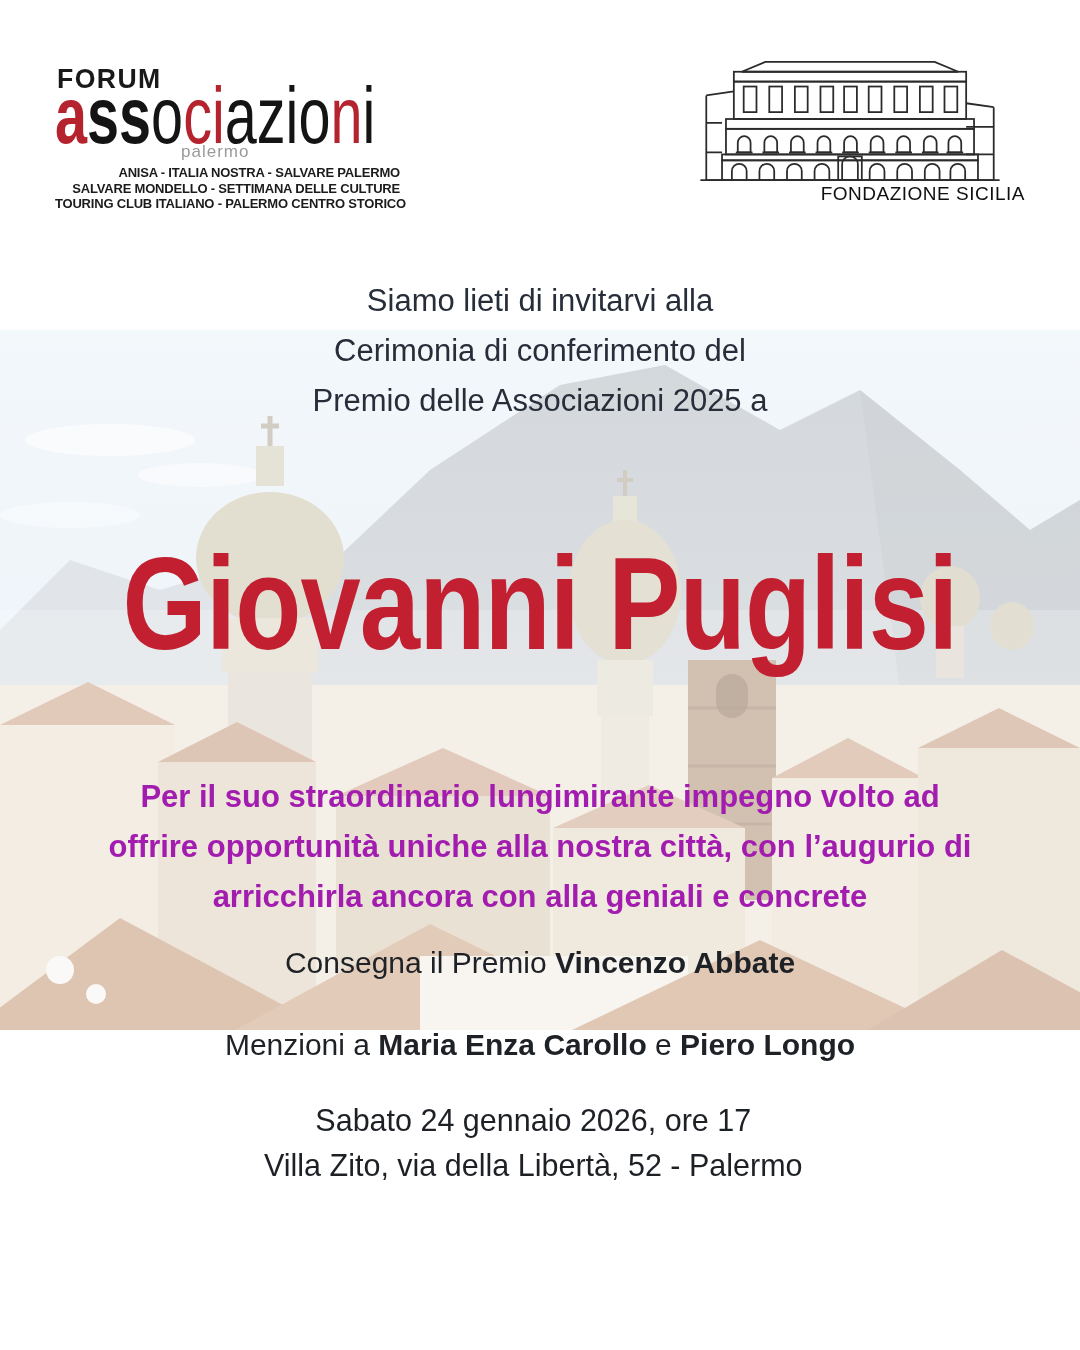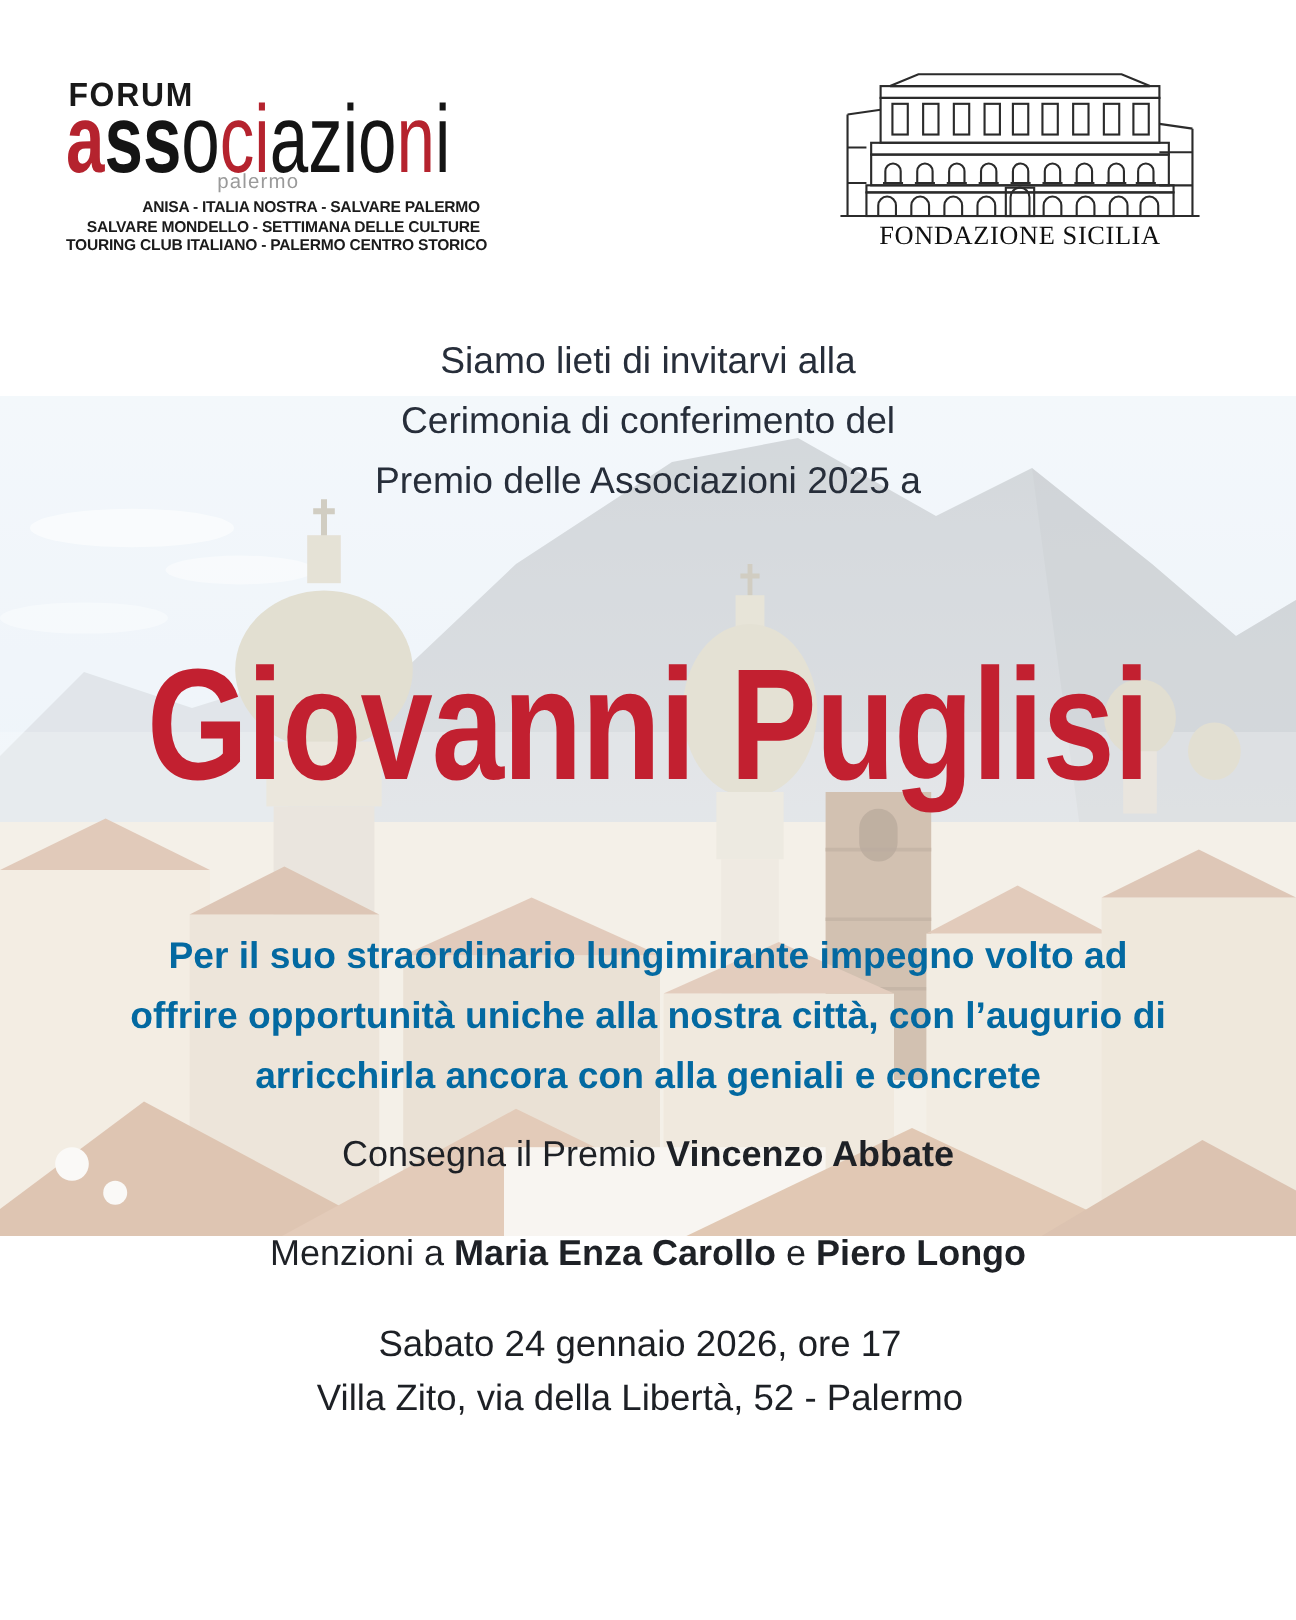--- a/index.html
+++ b/index.html
@@ -27,35 +27,35 @@
   }
   .member-lines{
     position:absolute;left:0;top:105px;width:100%;text-align:right;
     font-size:13px;font-weight:700;line-height:15.5px;color:#1b1b1b;
     letter-spacing:-0.2px;
   }
   .member-lines div{white-space:nowrap;}
   .fondazione-logo{position:absolute;left:675px;top:56px;width:350px;text-align:center;}
   .fondazione-building{display:block;margin:0 auto;}
   .fondazione-label{
-    font-family:Liberation Serif, serif;font-size:22px;color:#101010;
-    letter-spacing:0.5px;margin-top:2px;white-space:nowrap;line-height:1.1;
+    font-family:Liberation Sans, sans-serif;font-size:19px;color:#101010;
+    letter-spacing:0.5px;margin-top:2px;white-space:nowrap;line-height:1.1;text-align:right;
   }
   
   .photo{position:absolute;left:0;top:330px;width:1080px;height:700px;z-index:1;overflow:hidden;}
   .photo svg{display:block;width:100%;height:100%;}
   
   .txt{position:absolute;left:0;right:0;text-align:center;z-index:3;color:#1e2126;}
   .intro{top:276px;font-size:31px;line-height:50px;font-weight:500;color:#272e3a;}
   .honoree{
     top:538px;font-size:132px;font-weight:700;color:#c22030;line-height:1;
     white-space:nowrap;transform:scaleX(0.82);transform-origin:center top;
     letter-spacing:-1px;
   }
-  .citation{top:772px;font-size:31px;line-height:50px;font-weight:600;color:#0369a1;white-space:nowrap;}
+  .citation{top:772px;font-size:31px;line-height:50px;font-weight:600;color:#a21caf;white-space:nowrap;}
   .consegna{top:946px;font-size:30px;font-weight:500;}
   .menzioni{top:1028px;font-size:30px;font-weight:500;}
   .bold-name{font-weight:700;text-align:right;}
   .dates{
     position:absolute;left:264px;top:1098px;text-align:center;z-index:3;
     font-size:30.5px;line-height:45px;font-weight:500;color:#1d2025;white-space:nowrap;
   }
 </style>
 </head>
 <body>

